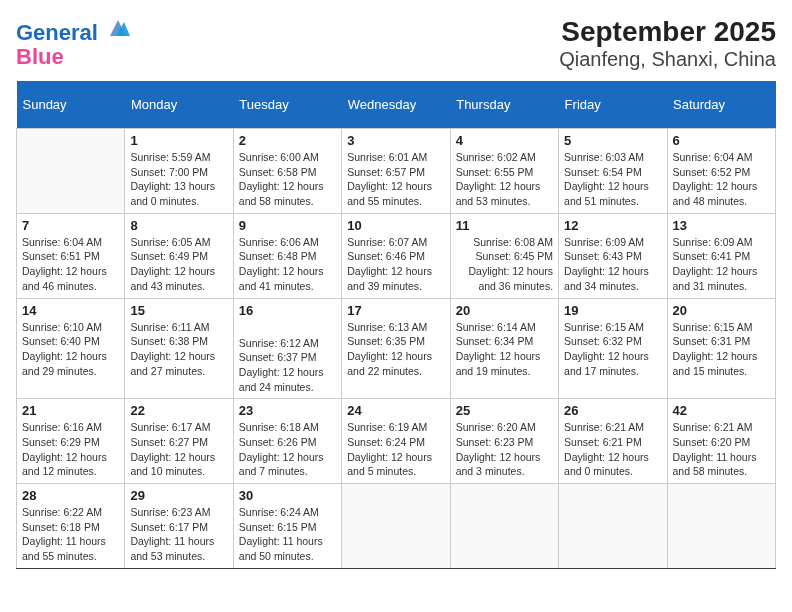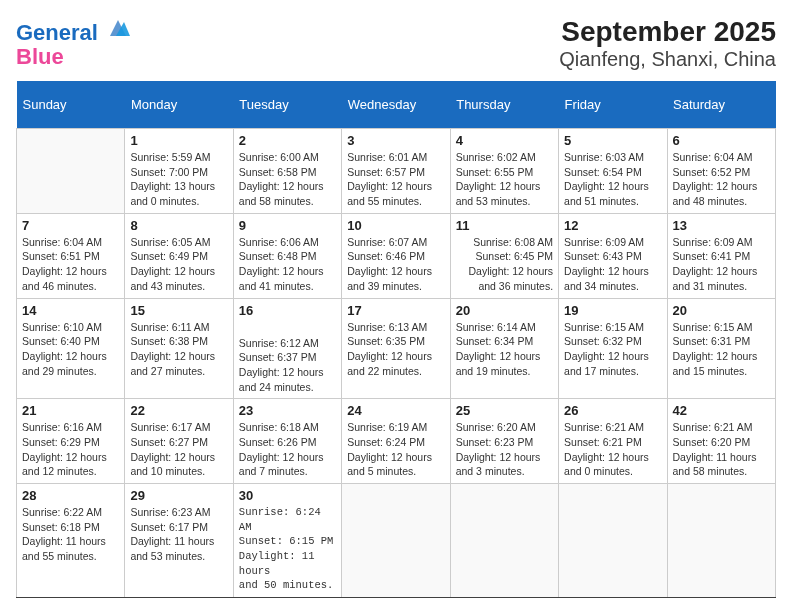--- a/index.html
+++ b/index.html
@@ -331,21 +331,21 @@
         </td>
         <td>
           <span class="day-num">29</span>
           <div class="day-info" style="white-space: pre-line;">Sunrise: 6:23 AM
 Sunset: 6:17 PM
 Daylight: 11 hours
 and 53 minutes.</div>
         </td>
         <td>
           <span class="day-num">30</span>
-          <div class="day-info" style="white-space: pre-line; font-family: Liberation Mono, monospace;">Sunrise: 6:24 AM
+          <div class="day-info" style="white-space: pre-line;">Sunrise: 6:24 AM
 Sunset: 6:15 PM
 Daylight: 11 hours
 and 50 minutes.</div>
         </td>
         <td class="empty"></td>
         <td class="empty"></td>
         <td class="empty"></td>
         <td class="empty"></td>
       </tr>
     </tbody>

